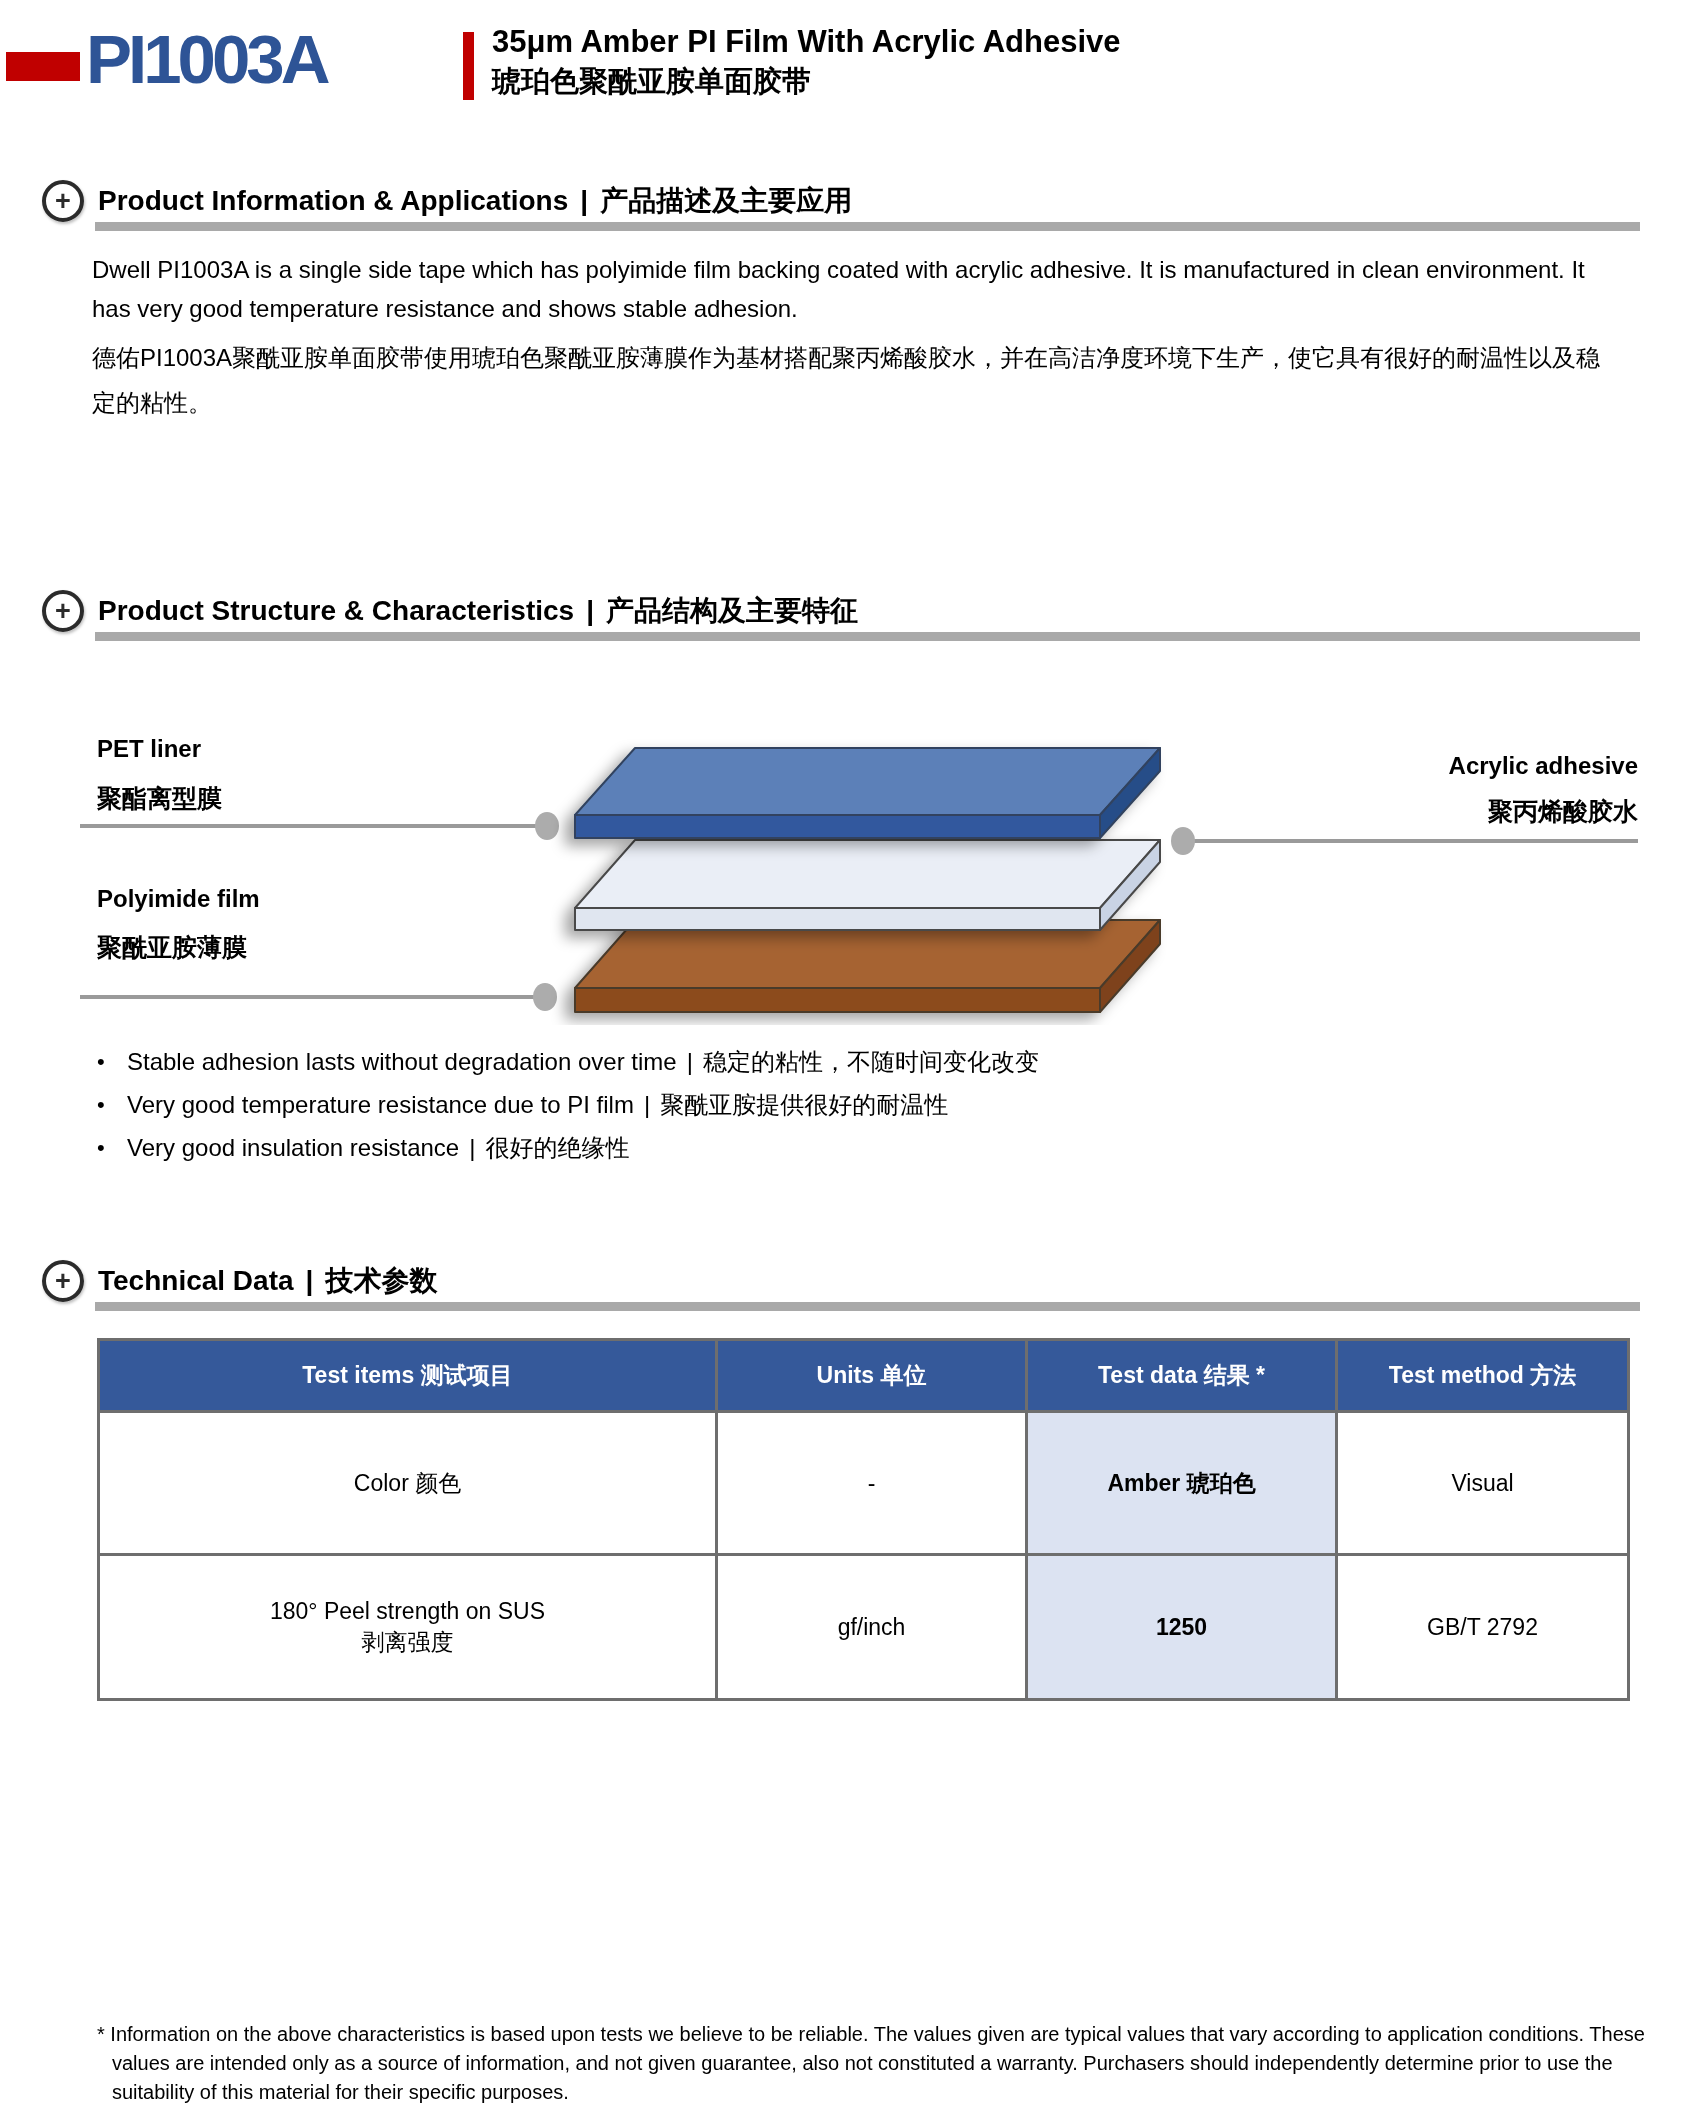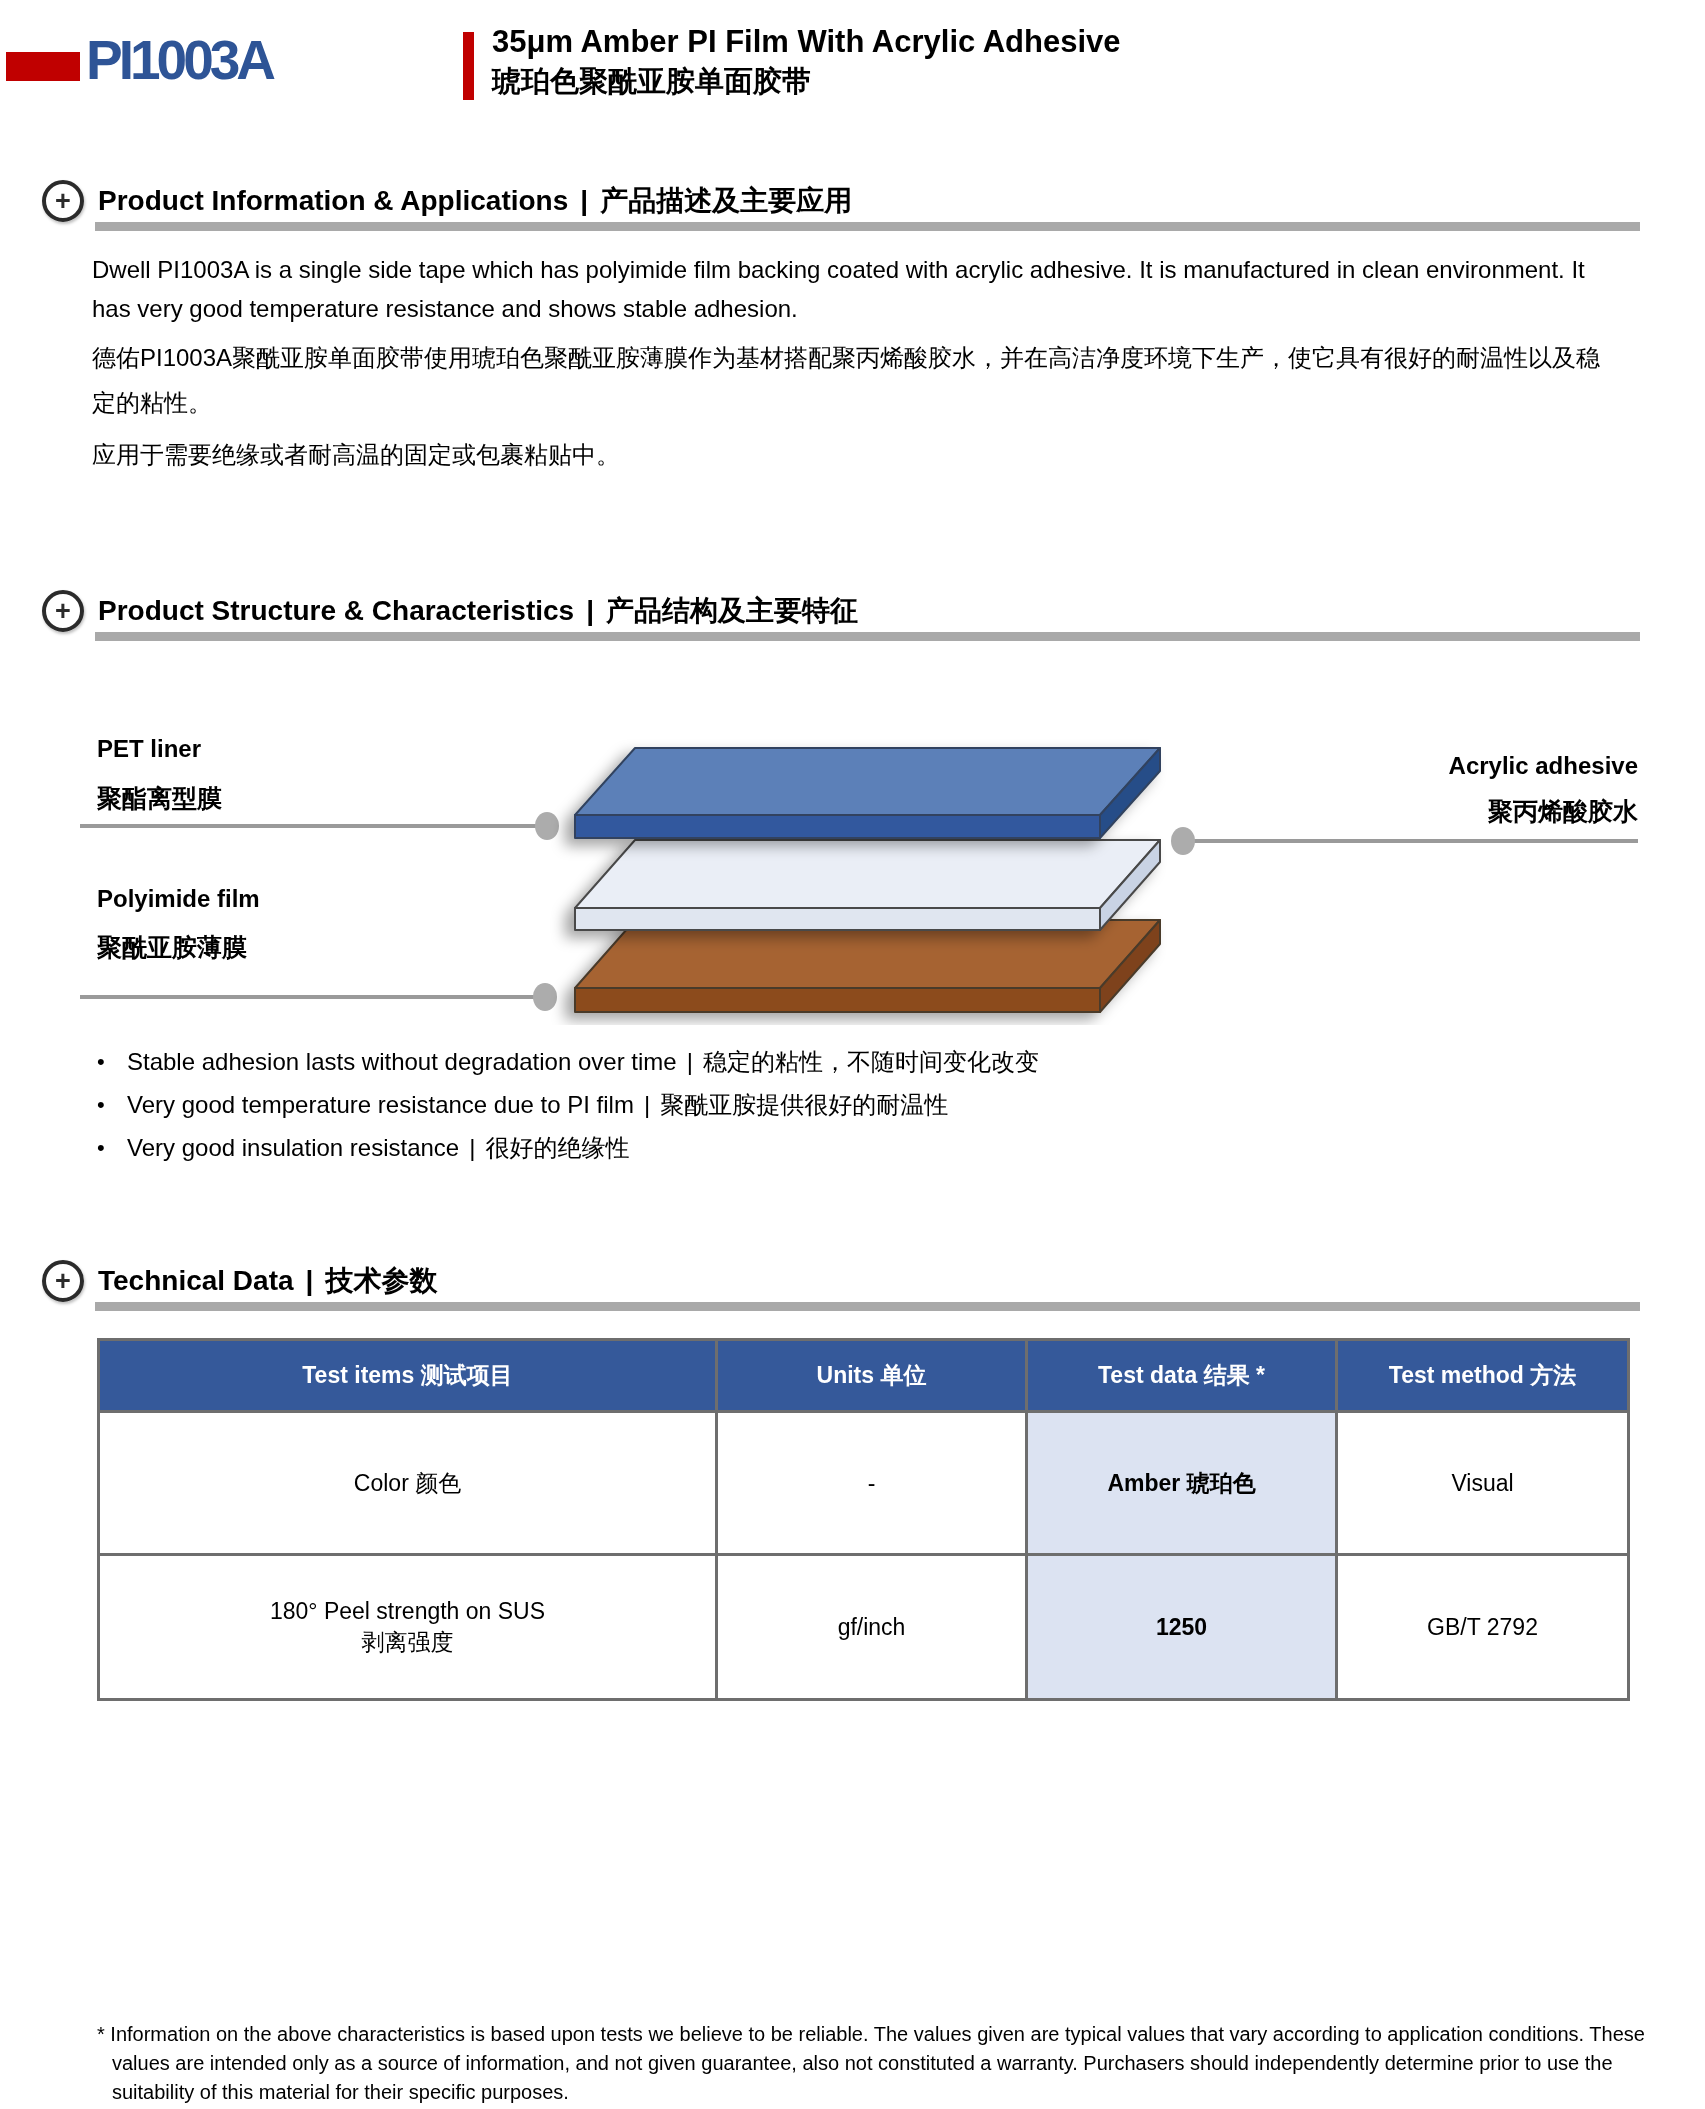--- a/index.html
+++ b/index.html
@@ -2,21 +2,21 @@
 <html><head>
 <meta charset="utf-8">
 <style>
   html,body{margin:0;padding:0;background:#ffffff;}
   .page{position:relative;width:1705px;height:2109px;background:#ffffff;overflow:hidden;
         font-family:"Liberation Sans","DejaVu Sans",sans-serif;color:#000;}
   .abs{position:absolute;}
 
   
   .logo-accent{left:6px;top:52px;width:74px;height:29px;background:#C00000;}
-  .logo-text{left:86px;top:14px;font-size:55px;font-weight:bold;color:#2E5496;
+  .logo-text{left:86px;top:14px;font-size:69px;font-weight:bold;color:#2E5496;
              letter-spacing:-4px;line-height:92px;white-space:nowrap;}
   .title-vbar{left:463px;top:32px;width:11px;height:68px;background:#C00000;}
   .title-en{left:492px;top:24px;font-size:31px;font-weight:bold;white-space:nowrap;}
   .title-cn{left:492px;top:62px;font-size:29px;font-weight:bold;white-space:nowrap;}
 
   
   .sec-head{display:flex;align-items:center;left:42px;white-space:nowrap;}
   .plus-icon{width:34px;height:34px;border:4px solid #2B2B2B;border-radius:50%;
              display:flex;align-items:center;justify-content:center;flex:0 0 auto;
              font-size:27px;font-weight:bold;color:#2B2B2B;line-height:1;
@@ -73,21 +73,20 @@
       </span>
     <span class="sec-title">
       <span>Product Information &amp; Applications</span><span class="hsep">|</span><span>产品描述及主要应用</span>
     </span>
   </div>
   <div class="abs sec-rule" style="top:222px;"></div>
 
   <div class="abs info-text">
     <p class="para-en">Dwell PI1003A is a single side tape which has polyimide film backing coated with acrylic adhesive. It is manufactured in clean environment. It has very good temperature resistance and shows stable adhesion.</p>
     <p class="para-cn">德佑PI1003A聚酰亚胺单面胶带使用琥珀色聚酰亚胺薄膜作为基材搭配聚丙烯酸胶水，并在高洁净度环境下生产，使它具有很好的耐温性以及稳定的粘性。</p>
-    <p class="para-cn">应用于需要绝缘或者耐高温的固定或包裹粘贴中。</p>
   </div>
 
   <div class="abs sec-head" style="top:590px;">
     <span class="plus-icon">
         <span>+</span>
       </span>
     <span class="sec-title">
       <span>Product Structure &amp; Characteristics</span><span class="hsep">|</span><span>产品结构及主要特征</span>
     </span>
   </div>

